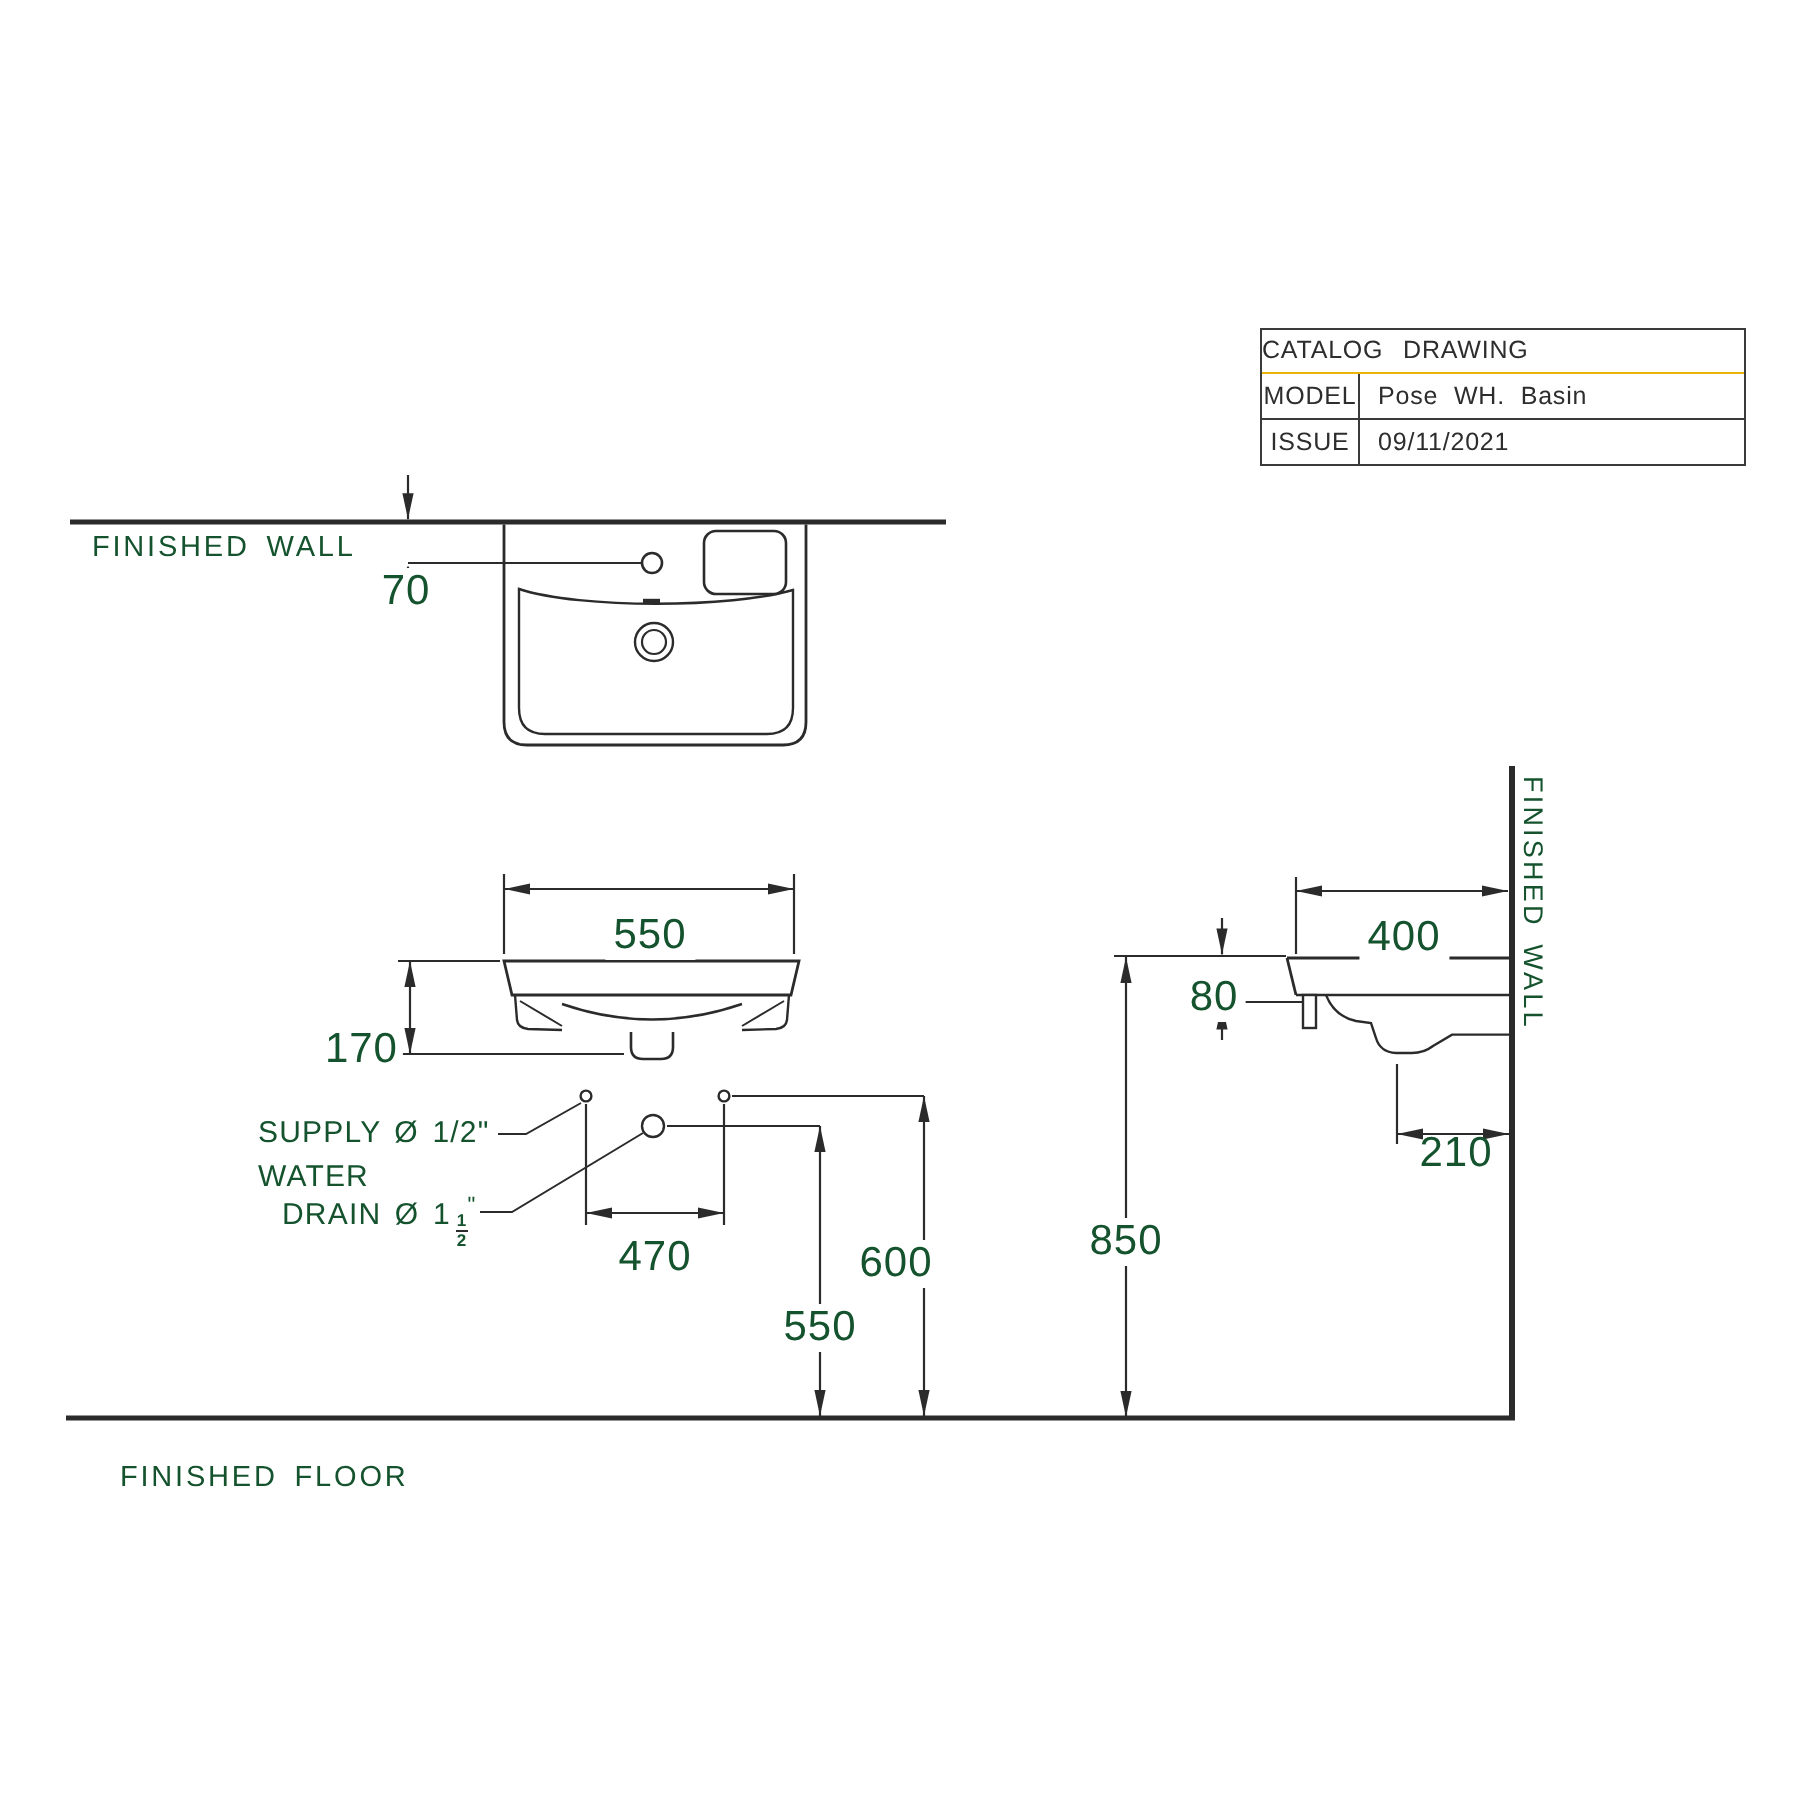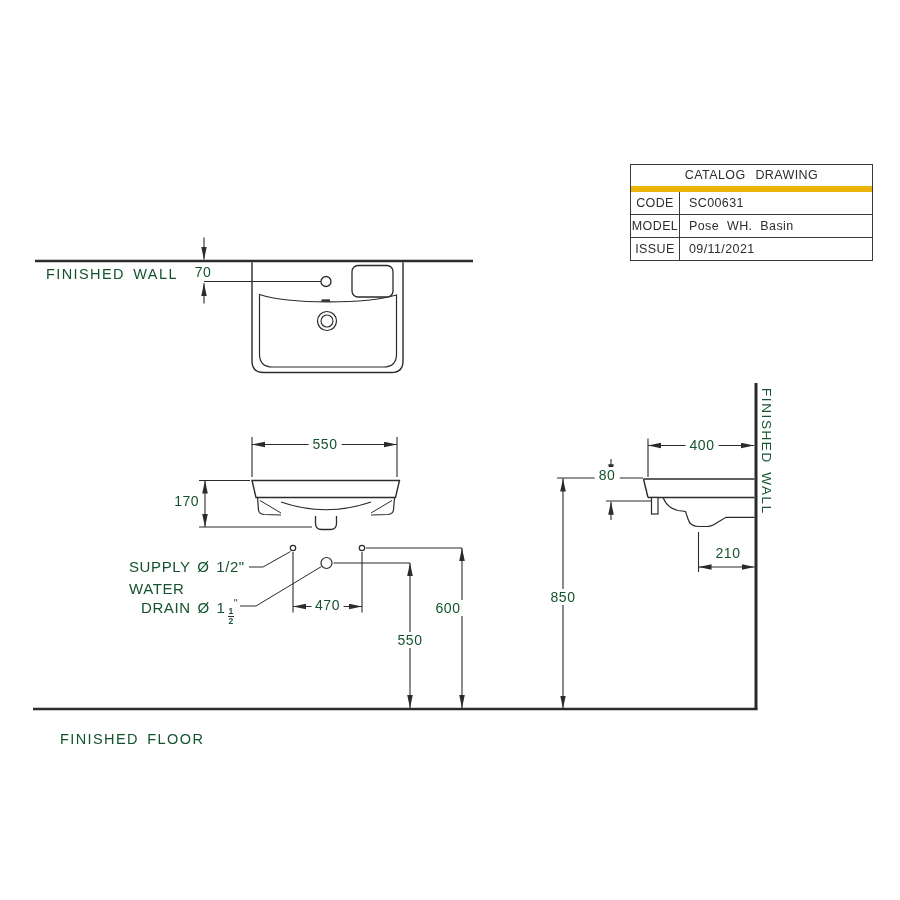--- a/index.html
+++ b/index.html
@@ -2,35 +2,35 @@
 <html><head>
 <meta charset="utf-8">
 <style>
   html,body{margin:0;padding:0;background:#fff;}
   .canvas{position:relative;width:900px;height:900px;background:#ffffff;overflow:hidden;
           font-family:"Liberation Sans",sans-serif;}
   .canvas svg{position:absolute;left:0;top:0;}
   .lbl{position:absolute;white-space:nowrap;color:#14532d;z-index:3;}
   .anno{font-size:15px;letter-spacing:0.6px;word-spacing:2px;}
   .wall-lbl{font-size:14.5px;letter-spacing:1.4px;word-spacing:3px;}
-  .dim-num{font-size:14px;letter-spacing:0.5px;background:#fff;padding:0 4px;
-           transform:translateX(-50%);}
+  .dim-num{font-size:21px;letter-spacing:0.5px;background:#fff;padding:0 4px;
+           transform:translateX(-50%);margin-top:20px;}
   .dim-num.right{transform:translateX(-100%);padding:0 2px;}
   .dim-num.nobg{background:transparent;}
   .vert{writing-mode:vertical-rl;text-orientation:mixed;font-size:13.5px;letter-spacing:1.6px;
         word-spacing:3px;}
   .vfrac{display:inline-flex;flex-direction:column;font-size:8.5px;line-height:1.0;
          vertical-align:-1px;text-align:center;margin-left:3px;font-weight:bold;}
   .vfrac .den{border-top:1px solid #2d2d2d;}
   .unit{font-size:11px;vertical-align:6px;}
   
   .tblock{position:absolute;left:630px;top:164px;width:241px;border:1.4px solid #3a3a3a;
           z-index:3;background:#fff;color:#2d2d2d;font-size:12.5px;letter-spacing:0.4px;}
-  .tblock .hdr{height:21px;line-height:21px;text-align:center;word-spacing:6px;
-               border-bottom:6px solid #eab308;}
+  .tblock .hdr{height:21px;line-height:21px;text-align:left;word-spacing:6px;
+               border-bottom:1px solid #eab308;}
   .trow{display:grid;grid-template-columns:49px 1fr;height:22px;line-height:22px;}
   .trow + .trow{border-top:1px solid #3a3a3a;}
   .trow .lab{text-align:center;border-right:1px solid #3a3a3a;}
   .trow .val{padding-left:9px;word-spacing:4px;}
 </style>
 </head>
 <body>
 
 <div class="canvas">
 
@@ -102,24 +102,20 @@
         <line x1="563" y1="478.5" x2="563" y2="708.5" marker-start="url(#arw)" marker-end="url(#arw)"></line>
       </g>
 
       <line x1="33" y1="709" x2="757.5" y2="709" stroke-width="2.6"></line>
     </g>
   </svg>
 
   <div class="tblock">
     <div class="hdr">CATALOG DRAWING</div>
     <div class="trow">
-      <div class="lab">CODE</div>
-      <div class="val">SC00631</div>
-    </div>
-    <div class="trow">
       <div class="lab">MODEL</div>
       <div class="val">Pose WH. Basin</div>
     </div>
     <div class="trow">
       <div class="lab">ISSUE</div>
       <div class="val">09/11/2021</div>
     </div>
   </div>
 
   <div class="lbl wall-lbl" style="left:46px;top:266px;">FINISHED WALL</div>

